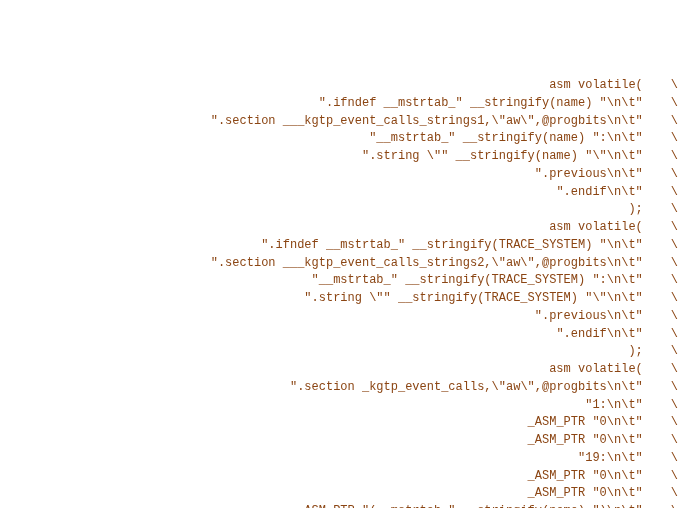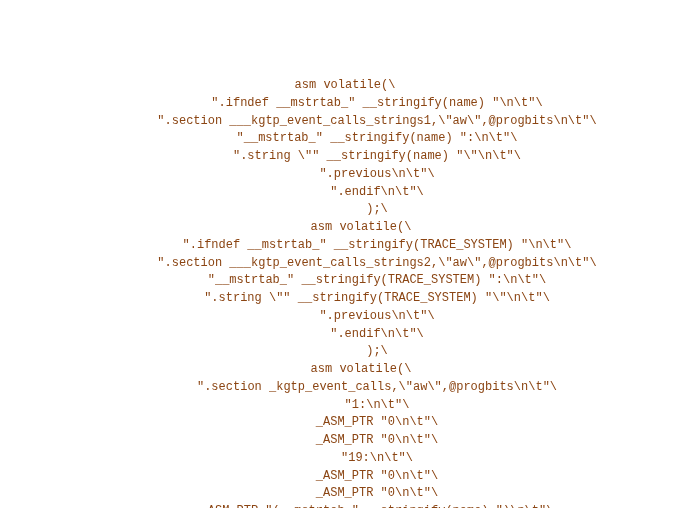--- a/index.html
+++ b/index.html
@@ -8,21 +8,21 @@
       height: 508px;
       background: #ffffff;
       font-family: "Courier New", Courier, monospace;
       font-size: 12px;
       line-height: 1.48;
       padding: 6px 12px;
       color: #8b4513;
       overflow: hidden;
       white-space: pre;
     }
-    .line { display: flex; justify-content: center; }
+    .line { display: flex; justify-content: flex-end; gap: 28px; }
     .content { white-space: pre; }
     .bslash { color: #8b4513; padding-right: 4px; }
     .indent0 { padding-left: 0; }
     .indent1 { padding-left: 32px; }
     .indent2 { padding-left: 64px; }
   </style>
 </head>
 <body>
 
 

